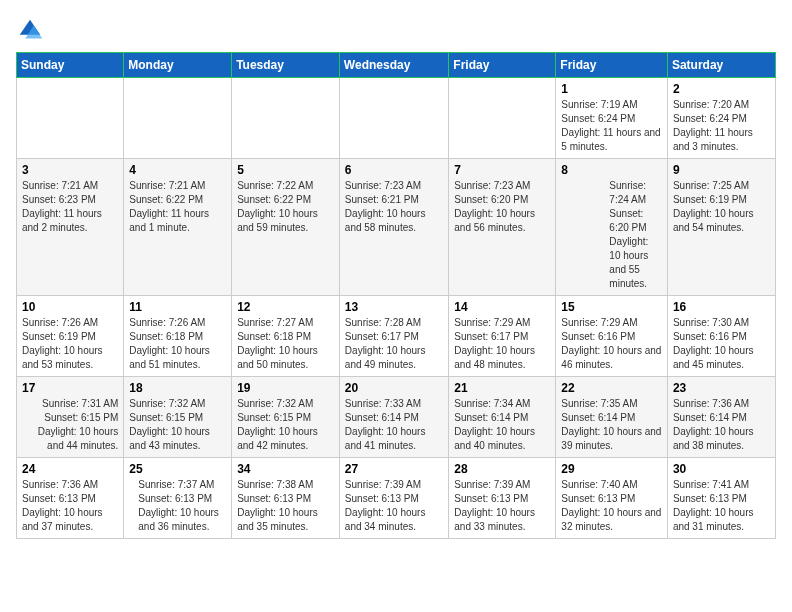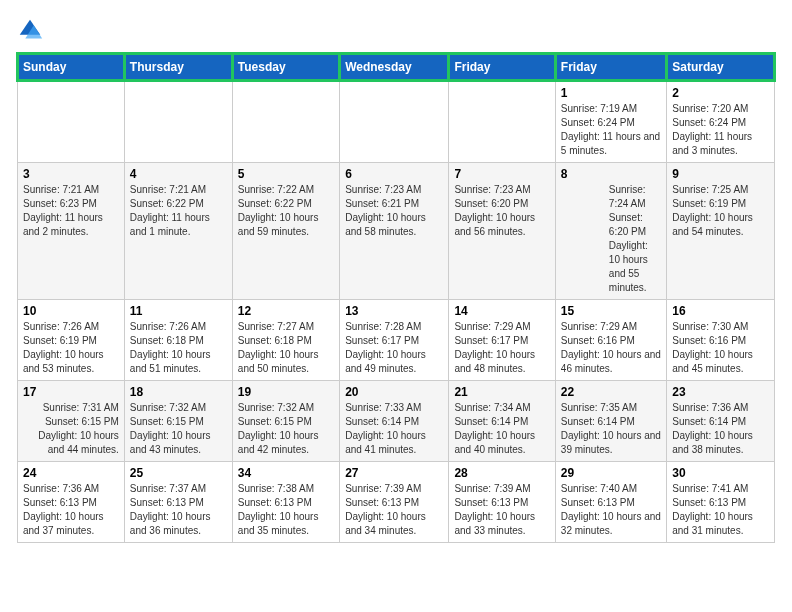--- a/index.html
+++ b/index.html
@@ -48,21 +48,21 @@
       width: 100%;
       border-collapse: collapse;
       font-size: 11px;
     }
     .calendar th {
       background: #1565c0;
       color: #fff;
       padding: 5px 4px;
       text-align: left;
       font-size: 12px;
-      border: 3px solid #22c55e;
+      border: 1px solid #22c55e;
     }
     .calendar td {
       border: 1px solid #ccc;
       vertical-align: top;
       padding: 4px 5px;
       width: 113px;
       min-height: 80px;
       background: #fff;
     }
     .calendar tr:nth-child(even) td {
@@ -98,21 +98,21 @@
   <div class="title-block">
     <div class="month-title"></div>
     <div class="location"></div>
   </div>
 </div>
 
 <table class="calendar">
   <thead>
     <tr>
     <th>Sunday</th>
-        <th>Thursday</th>
+        <th>Monday</th>
         <th>Tuesday</th>
         <th>Wednesday</th>
         <th>Friday</th>
         <th>Friday</th>
         <th>Saturday</th>
       </tr>
   </thead>
   <tbody id="calendar-body">
   <tr>
         <td class="empty"></td>
@@ -267,21 +267,21 @@
       </tr>
       <tr>
         <td>
           <span class="day-num">24</span>
           <div class="day-info" style="white-space: pre-line;">Sunrise: 7:36 AM
 Sunset: 6:13 PM
 Daylight: 10 hours and 37 minutes.</div>
         </td>
         <td>
           <span class="day-num">25</span>
-          <div class="day-info" style="white-space: pre-line;">Sunrise: 7:37 AM
+          <div class="day-info" style="white-space: pre-line; margin-left: 9px;">Sunrise: 7:37 AM
 Sunset: 6:13 PM
 Daylight: 10 hours and 36 minutes.</div>
         </td>
         <td>
           <span class="day-num">34</span>
           <div class="day-info" style="white-space: pre-line;">Sunrise: 7:38 AM
 Sunset: 6:13 PM
 Daylight: 10 hours and 35 minutes.</div>
         </td>
         <td>

